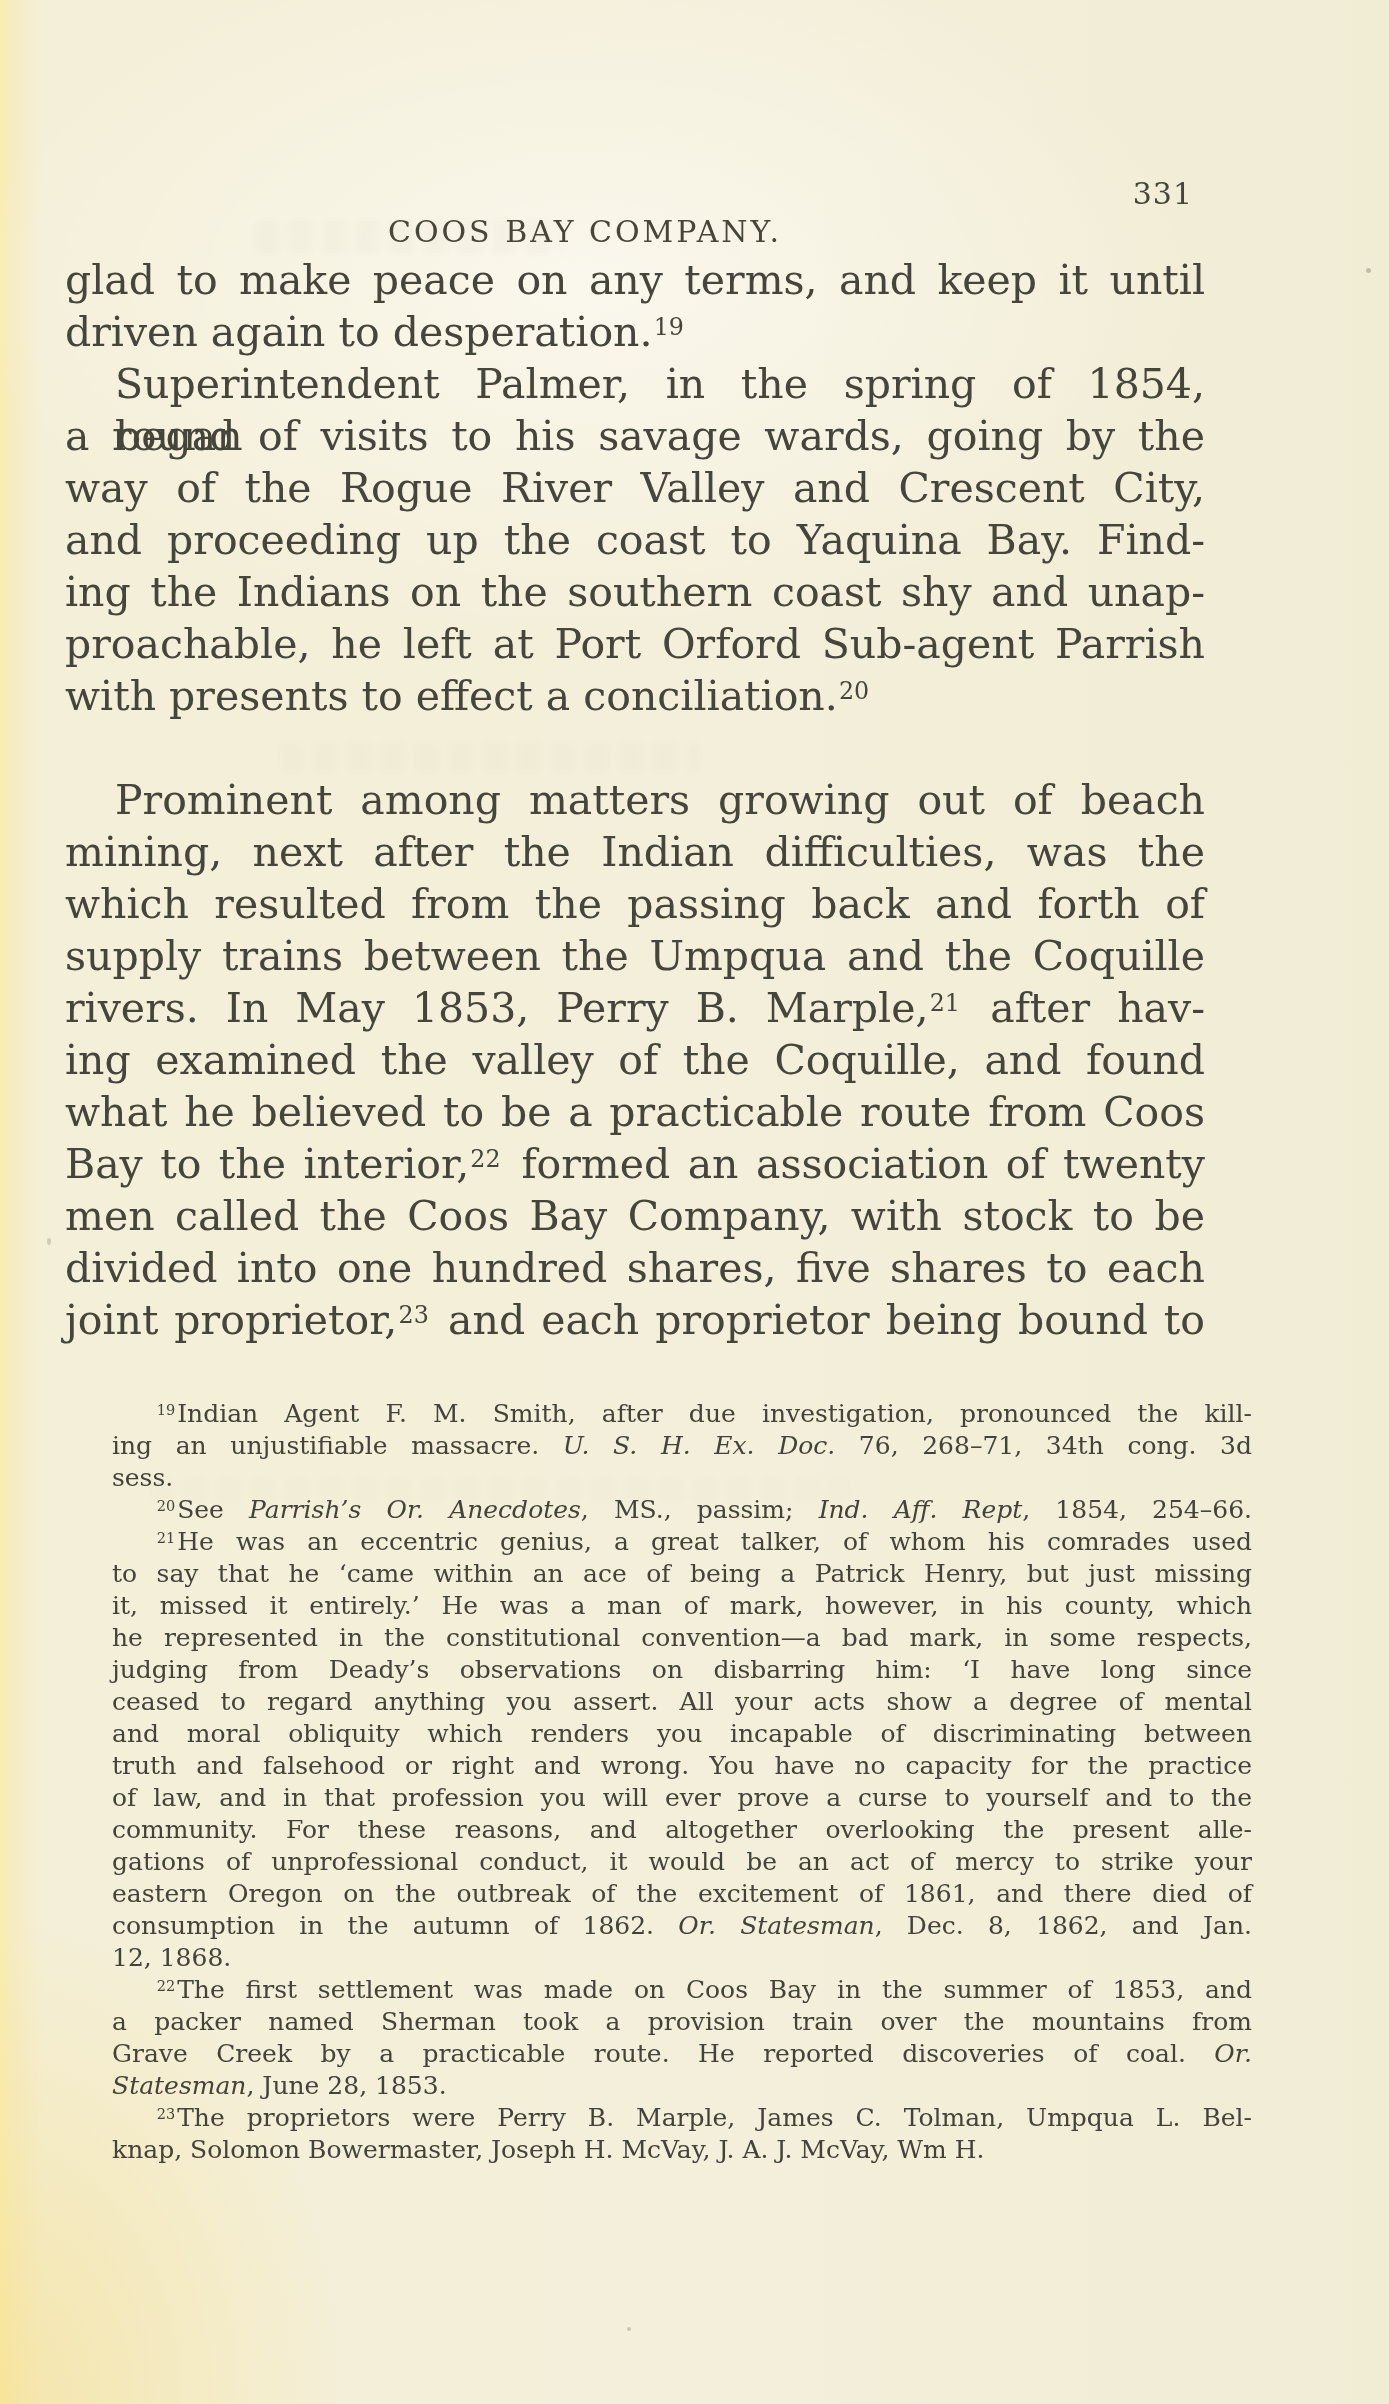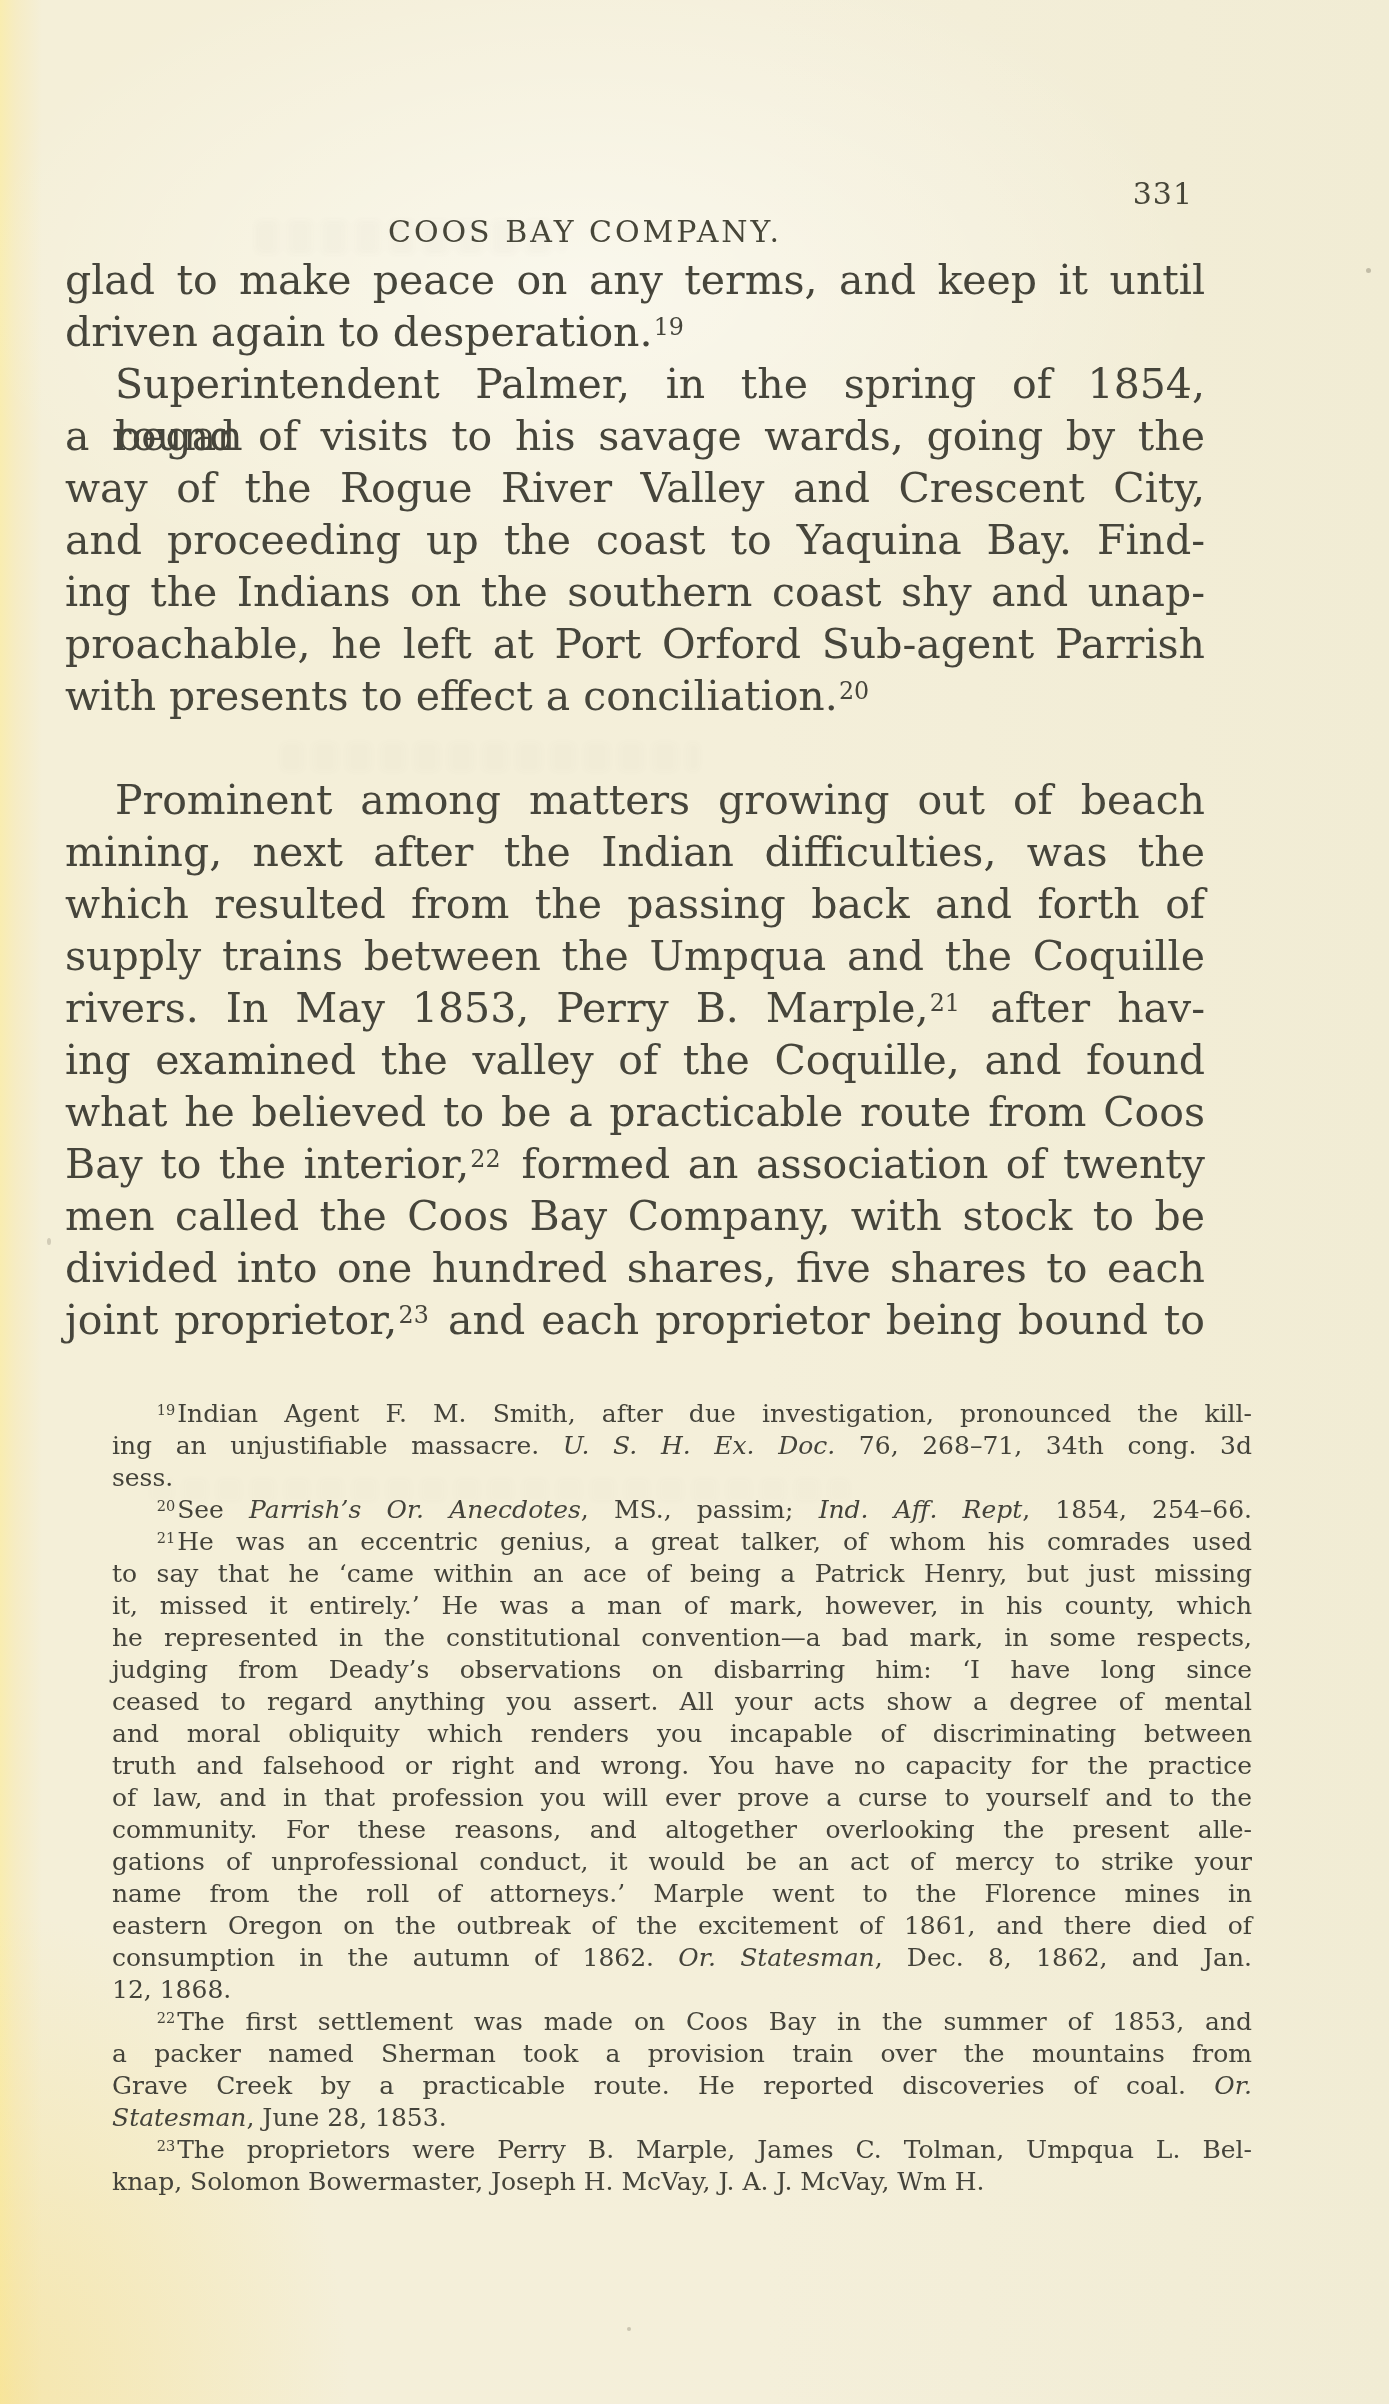--- a/index.html
+++ b/index.html
@@ -144,21 +144,20 @@
         <div class="line just"><span>to say that he ‘came within an ace of being a Patrick Henry, but just missing</span></div>
         <div class="line just"><span>it, missed it entirely.’ He was a man of mark, however, in his county, which</span></div>
         <div class="line just"><span>he represented in the constitutional convention—a bad mark, in some respects,</span></div>
         <div class="line just"><span>judging from Deady’s observations on disbarring him: ‘I have long since</span></div>
         <div class="line just"><span>ceased to regard anything you assert. All your acts show a degree of mental</span></div>
         <div class="line just"><span>and moral obliquity which renders you incapable of discriminating between</span></div>
         <div class="line just"><span>truth and falsehood or right and wrong. You have no capacity for the practice</span></div>
         <div class="line just"><span>of law, and in that profession you will ever prove a curse to yourself and to the</span></div>
         <div class="line just"><span>community. For these reasons, and altogether overlooking the present alle-</span></div>
         <div class="line just"><span>gations of unprofessional conduct, it would be an act of mercy to strike your</span></div>
-        <div class="line just"><span>name from the roll of attorneys.’ Marple went to the Florence mines in</span></div>
         <div class="line just"><span>eastern Oregon on the outbreak of the excitement of 1861, and there died of</span></div>
         <div class="line just"><span>consumption in the autumn of 1862. </span><i>Or. Statesman</i><span>, Dec. 8, 1862, and Jan.</span></div>
         <div class="line"><span>12, 1868.</span></div>
       </div>
       <div class="para">
         <div class="line just indent"><span class="sup">22</span><span>The first settlement was made on Coos Bay in the summer of 1853, and</span></div>
         <div class="line just"><span>a packer named Sherman took a provision train over the mountains from</span></div>
         <div class="line just"><span>Grave Creek by a practicable route. He reported discoveries of coal. </span><i>Or.</i></div>
         <div class="line"><i>Statesman</i><span>, June 28, 1853.</span></div>
       </div>

